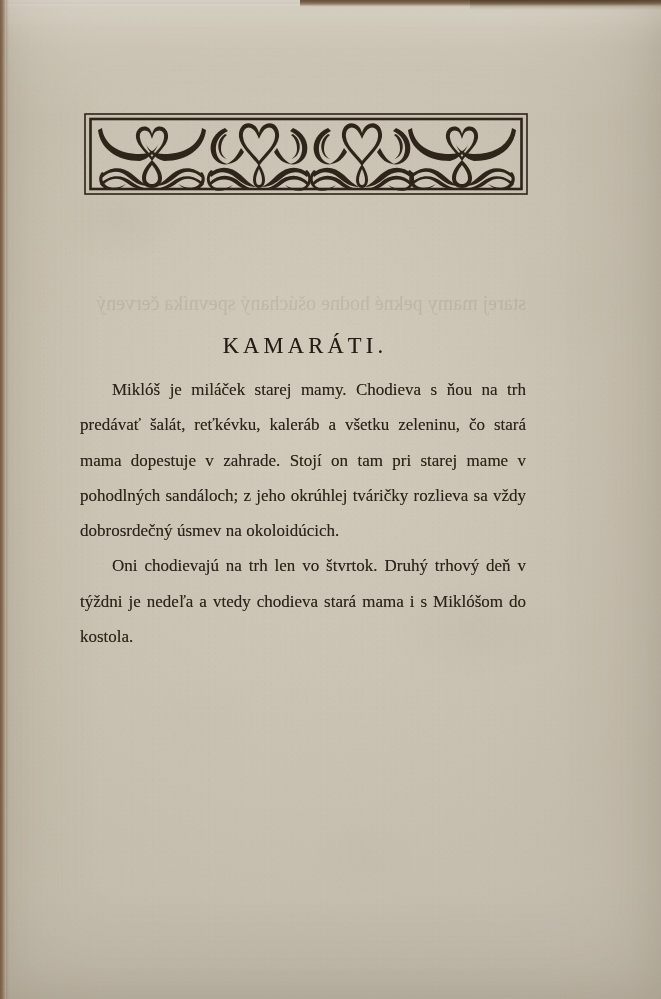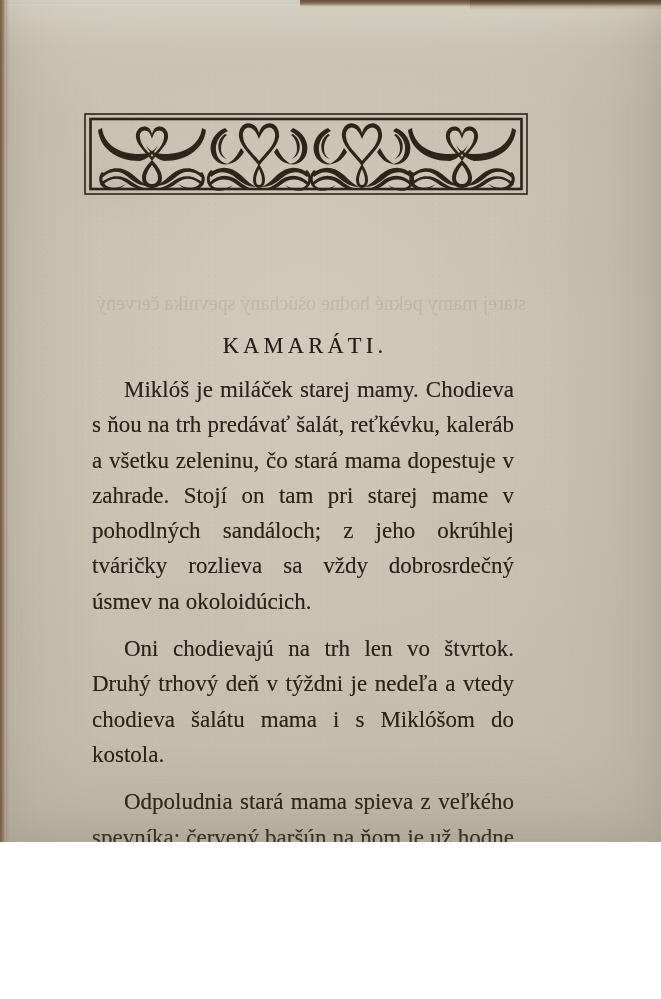--- a/index.html
+++ b/index.html
@@ -4,21 +4,21 @@
 <style>
   html, body {
     margin: 0;
     padding: 0;
     background: #ffffff;
   }
 
   #page {
     position: relative;
     width: 661px;
-    height: 842px;
+    height: 999px;
     overflow: hidden;
     background: #fde047;
     font-family: "Liberation Serif", serif;
   }
 
   
   .paper-base {
     position: absolute;
     inset: 0;
     background:
@@ -132,22 +132,22 @@
     font-size: 22.5px;
     letter-spacing: 4.2px;
     text-align: center;
     margin: 0 0 13px 0;
     font-weight: 400;
     color: #241c14;
     text-indent: 4px;
   }
 
   .para {
-    margin: 12px;
-    font-size: 23px;
+    margin: 0;
+    font-size: 17px;
     line-height: 35.3px;
     text-align: justify;
     text-indent: 32px;
     color: #2b2219;
     word-spacing: 0.2px;
     -webkit-hyphens: none;
     hyphens: none;
   }
   .para + .para { margin-top: 0; }
 
@@ -270,18 +270,17 @@
         <g transform="translate(322,1)">
             <use href="#motifA"></use>
           </g>
       </g>
     </svg>
   </div>
 
   <div class="textblock">
     <h1 class="chapter-title">KAMARÁTI.</h1>
     <p class="para">Miklóš je miláček starej mamy. Chodieva s ňou na trh predávať šalát, reťkévku, kaleráb a všetku zeleninu, čo stará mama dopestuje v zahrade. Stojí on tam pri starej mame v pohodlných sandáloch; z jeho okrúhlej tváričky rozlieva sa vždy dobrosrdečný úsmev na okoloidúcich.</p>
-    <p class="para">Oni chodievajú na trh len vo štvrtok. Druhý trhový deň v týždni je nedeľa a vtedy chodieva šalátu mama i s Miklóšom do kostola.</p>
-    <p class="para">Odpoludnia stará mama spieva z veľkého spevníka; červený baršún na ňom je už hodne ošúchaný, len biele spony sú pekné,</p>
+    <p class="para">Oni chodievajú na trh len vo štvrtok. Druhý trhový deň v týždni je nedeľa a vtedy chodieva stará mama i s Miklóšom do kostola.</p>
   </div>
 
   <div class="vignette"></div>
 </div>
 
 </body></html>

